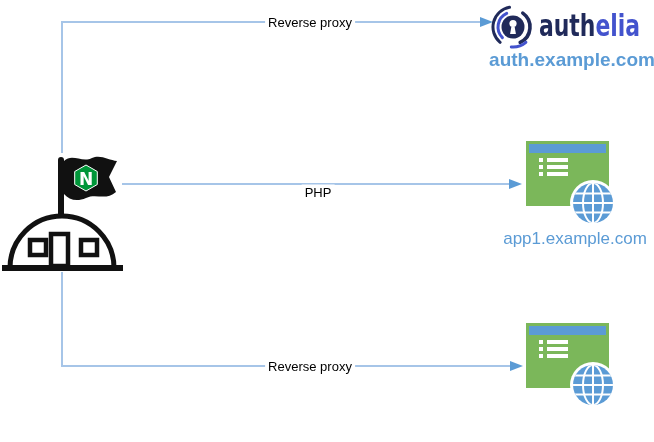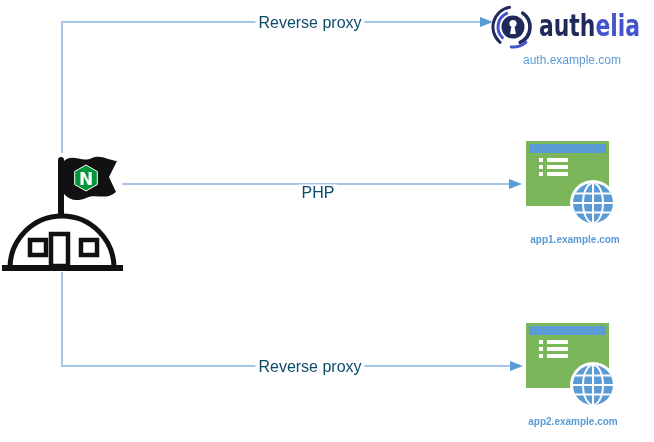--- a/index.html
+++ b/index.html
@@ -11,46 +11,46 @@
   .conn{position:absolute;background:#a6c5e8;}
   .conn.h{height:2px;}
   .conn.v{width:2px;}
   .arrowhead{
     position:absolute;width:0;height:0;
     border-top:5px solid transparent;border-bottom:5px solid transparent;
     border-left:13px solid #5b9bd5;
   }
   .conn-label{
     position:absolute;transform:translate(-50%,-50%);
-    background:#ffffff;color:#0c4a6e;font-size:16px;line-height:15px;
+    background:#ffffff;color:#000000;font-size:13px;line-height:15px;
     padding:0 3px;white-space:nowrap;
   }
   .domain-label{
     position:absolute;transform:translate(-50%,-50%);
-    color:#5b9bd5;font-size:12px;white-space:nowrap;
+    color:#5b9bd5;font-size:19px;white-space:nowrap;font-weight:bold;
   }
   
   .authelia-wordmark{
     position:absolute;left:539px;top:27px;
     transform:translateY(-54%) scaleX(0.73);transform-origin:0 50%;
     font-family:"DejaVu Sans",sans-serif;font-weight:bold;font-size:30px;
     color:#202a5a;white-space:nowrap;letter-spacing:0px;
   }
   .authelia-wordmark .part2{color:#4353cd;}
   
   .app-node{position:absolute;width:130px;height:110px;}
   .app-box{position:absolute;left:0;top:0;width:83px;height:65px;background:#7bb75a;}
   .app-titlebar{position:absolute;left:3px;top:3px;right:3px;height:9px;background:#5b9bd5;}
   .app-list{position:absolute;left:13px;top:17px;}
   .app-list .row{height:4px;margin-bottom:3px;display:flex;}
   .app-list .bullet{width:4px;height:4px;background:#ffffff;margin-right:4px;}
   .app-list .bar{width:21px;height:4px;background:#ffffff;}
   .app-globe{position:absolute;left:41px;top:36px;}
   .app-domain{position:absolute;top:98px;transform:translate(-50%,-50%);
-    color:#5b9bd5;font-size:10px;white-space:nowrap;font-weight:bold;}
+    color:#5b9bd5;font-size:17px;white-space:nowrap;}
   
   .nginx-node{position:absolute;left:2px;top:148px;}
 </style>
 </head>
 <body>
 
 <div class="canvas">
 
   <div class="conn v" style="left:61px;top:22px;height:131px;"></div>
   <div class="conn h" style="left:61px;top:21px;width:419px;"></div>
@@ -161,16 +161,15 @@
           <circle cx="26" cy="26" r="20"></circle>
         </clipPath>
       <g clip-path="url(#gclip2)" stroke="#ffffff" stroke-width="2" fill="none">
         <line x1="4" y1="26" x2="48" y2="26"></line>
         <line x1="4" y1="16.5" x2="48" y2="16.5"></line>
         <line x1="4" y1="35.5" x2="48" y2="35.5"></line>
         <line x1="26" y1="4" x2="26" y2="48"></line>
         <ellipse cx="26" cy="26" rx="10" ry="20"></ellipse>
       </g>
     </svg>
-    <div class="app-domain" style="left:47px;">app2.example.com</div>
   </div>
 
 </div>
 
 </body></html>

